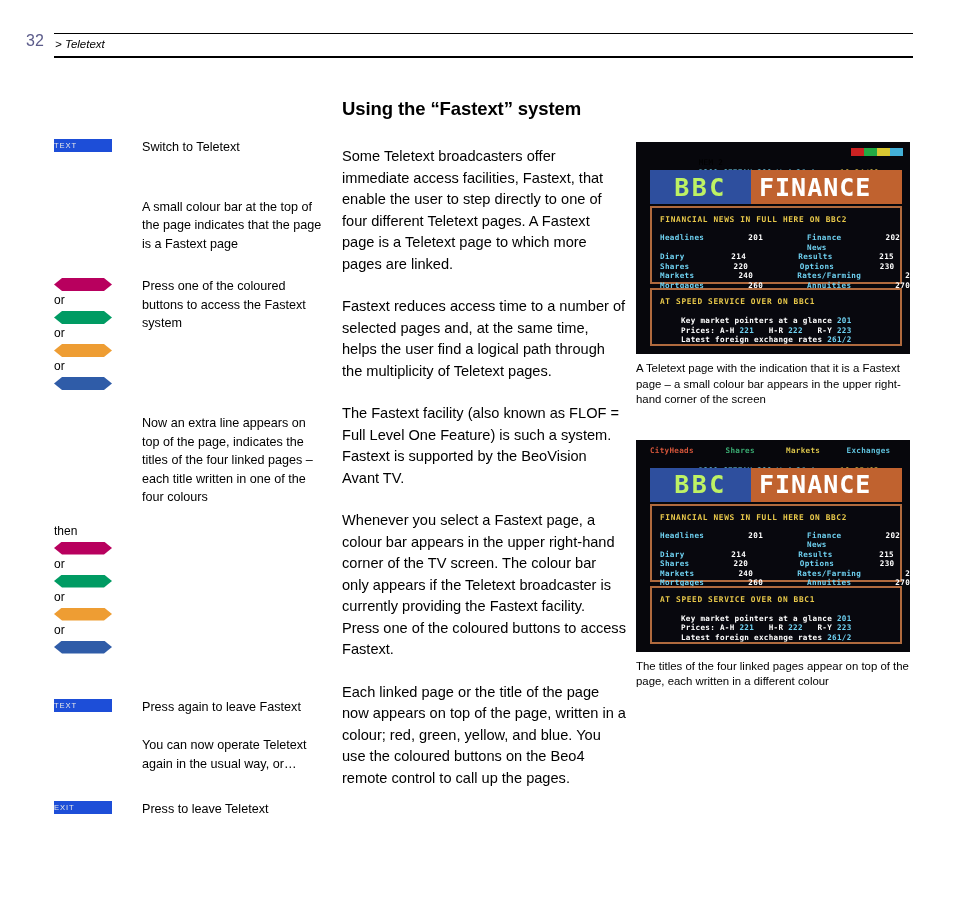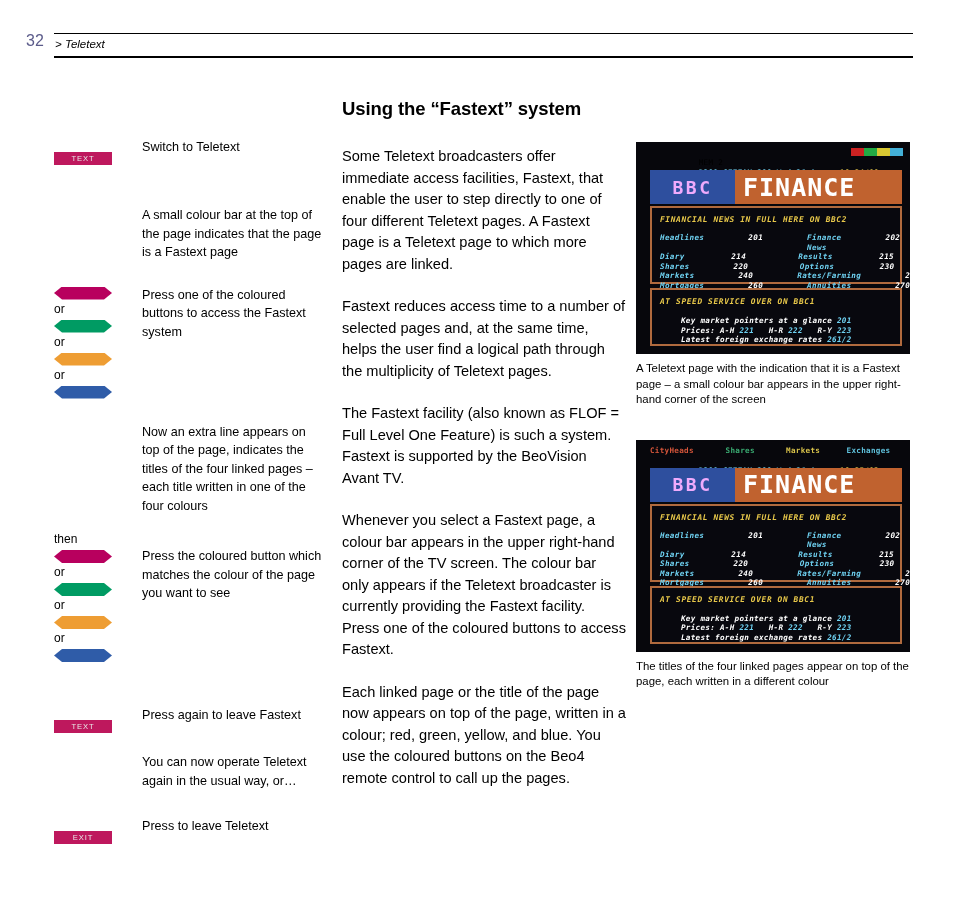--- a/index.html
+++ b/index.html
@@ -98,27 +98,26 @@
     line-height: 18.5px;
     padding-left: 16px;
   }
 
   
   .key-badge {
     display: block;
     width: 58px;
     height: 13px;
     line-height: 13px;
-    background: #be185d;
+    background: #1d4ed8;
     color: #e8e8e8;
     font-size: 7.6px;
     letter-spacing: .9px;
-    text-align: center;
+    text-align: left;
     font-family: "Liberation Sans", sans-serif;
-    margin-top: 13px;
   }
 
   
   .beo-btn {
     display: block;
     width: 58px;
     height: 13px;
     clip-path: polygon(0% 50%, 8px 0%, calc(100% - 8px) 0%, 100% 50%, calc(100% - 8px) 100%, 8px 100%);
   }
   .conj {
@@ -181,24 +180,24 @@
 
   .tt-logo {
     position: absolute;
     left: 6px; top: 22px;
     width: 252px; height: 34px;
     background: #c0622f;
     display: flex;
     align-items: center;
   }
   .tt-logo-bbc {
-    width: 85px; height: 100%;
+    width: 101px; height: 100%;
     background: #2e4f9e;
-    color: #f0abfc;
-    font-size: 18px;
+    color: #bef264;
+    font-size: 25px;
     font-weight: bold;
     letter-spacing: 2.5px;
     display: flex;
     align-items: center;
     justify-content: center;
     font-family: "DejaVu Sans Mono", monospace;
   }
   .tt-logo-fin {
     flex: 1 1 auto;
     color: #ffffff;
@@ -207,21 +206,20 @@
     letter-spacing: 1px;
     padding-left: 8px;
     font-family: "DejaVu Sans Mono", monospace;
   }
 
   .tt-box {
     position: absolute;
     border: 2px solid #b06a3e;
     background: #08080e;
     box-sizing: border-box;
-    font-style: italic;
   }
   #tt1-box-a, #tt2-box-a {
     left: 6px; top: 58px;
     width: 252px; height: 78px;
   }
   #tt1-box-b, #tt2-box-b {
     left: 6px; top: 140px;
     width: 252px; height: 58px;
   }
   .tt-banner {
@@ -331,21 +329,20 @@
     <div class="instr-cue">
       <span class="conj">then</span>
       <span class="beo-btn" style="background:#b8005e"></span>
       <span class="conj">or</span>
       <span class="beo-btn" style="background:#009b63"></span>
       <span class="conj">or</span>
       <span class="beo-btn" style="background:#ee9d33"></span>
       <span class="conj">or</span>
       <span class="beo-btn" style="background:#2f5ca8"></span>
     </div>
-    <div class="instr-text" style="padding-top:18px">Press the coloured button which matches the colour of the page you want to see</div>
   </div>
 
   <div class="spacer-44"></div>
 
   <div class="instr-row">
     <div class="instr-cue">
       <span class="key-badge">TEXT</span>
     </div>
     <div class="instr-text">Press again to leave Fastext</div>
   </div>

